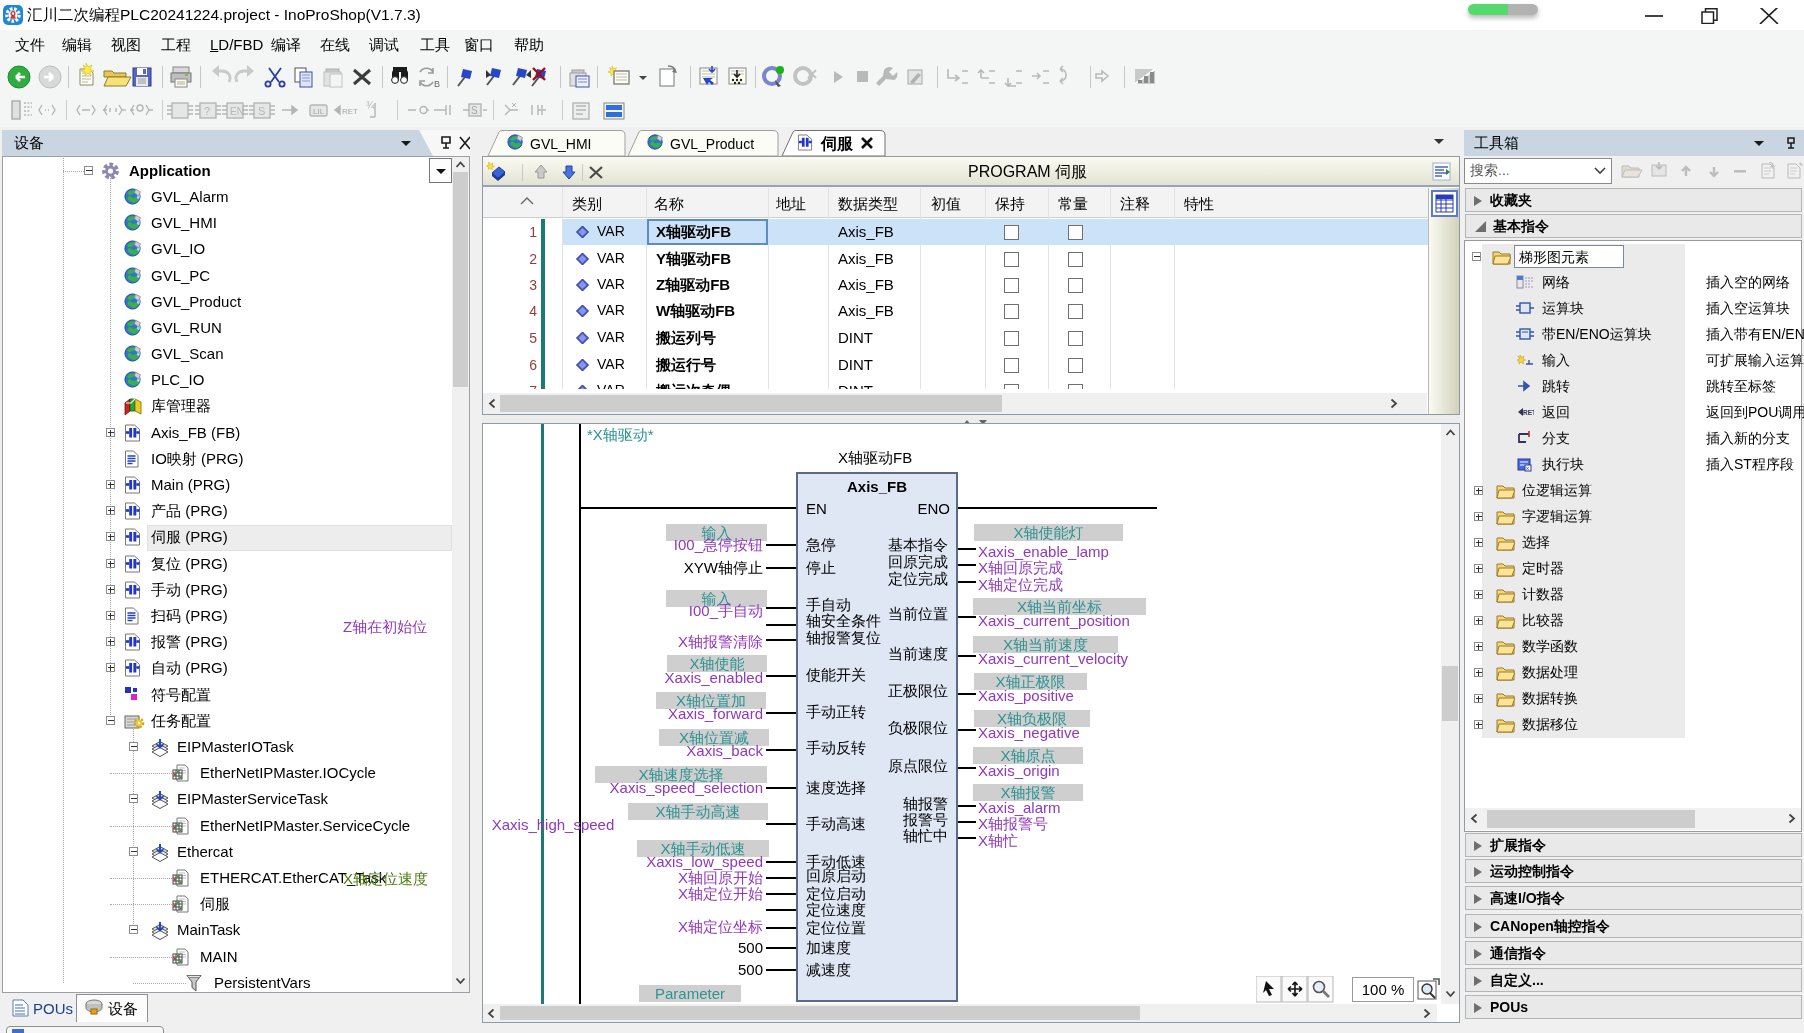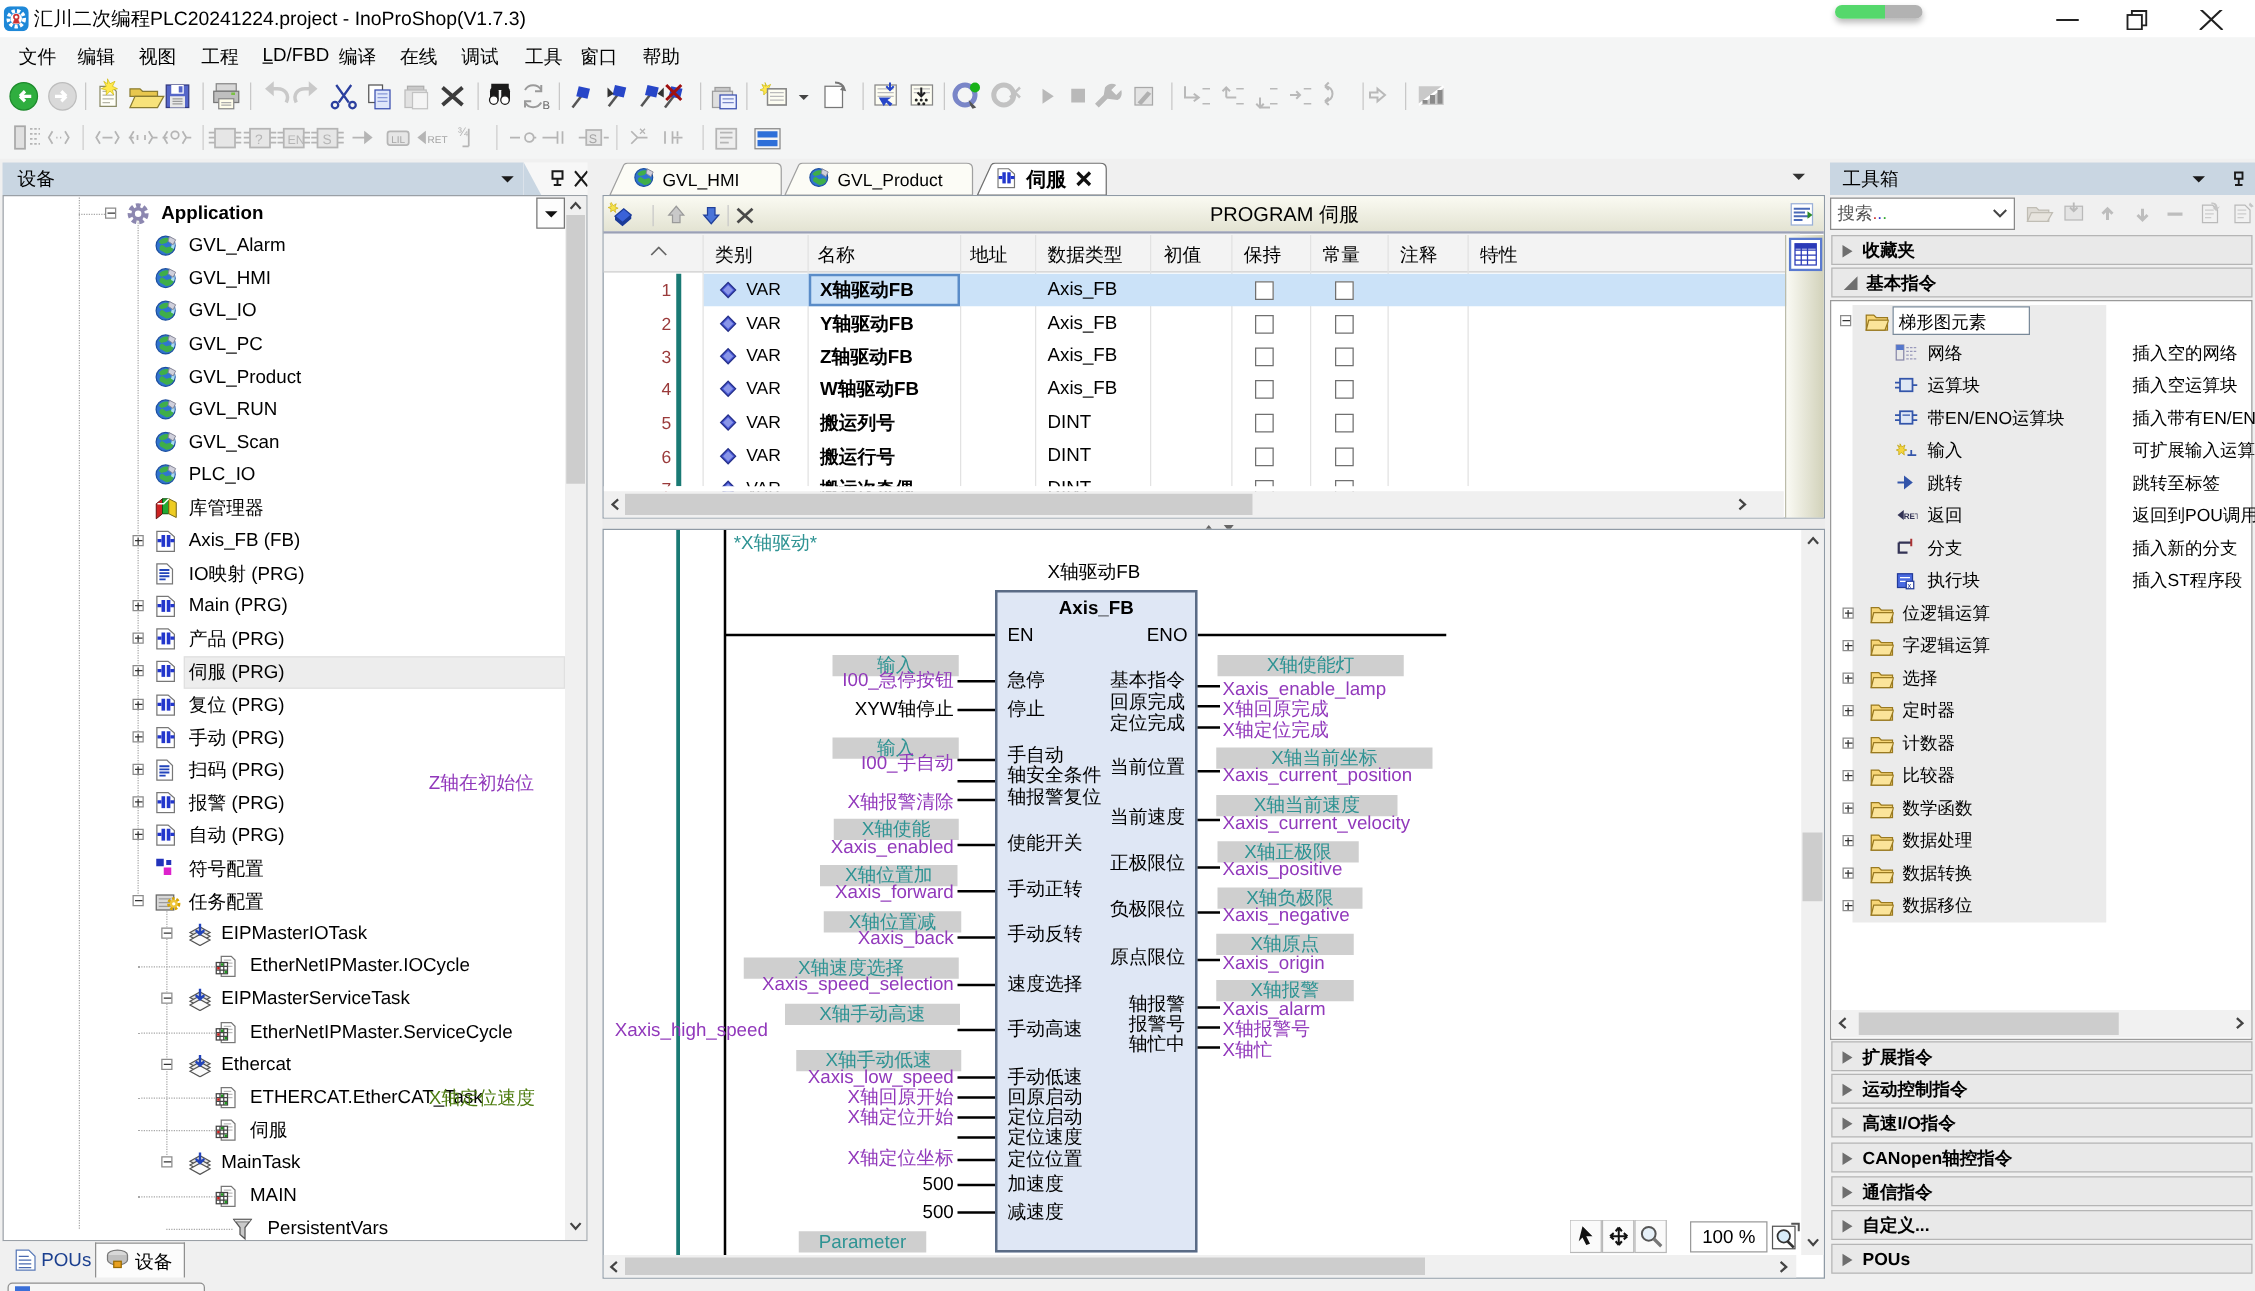--- a/index.html
+++ b/index.html
@@ -888,21 +888,21 @@
 <div class="ab " style="left:806px;top:559px;height:18px;line-height:18px;font-size:15px;white-space:nowrap;">停止</div>
 <div class="ab " style="left:806px;top:596px;height:18px;line-height:18px;font-size:15px;white-space:nowrap;">手自动</div>
 <div class="ab " style="left:806px;top:612px;height:18px;line-height:18px;font-size:15px;white-space:nowrap;">轴安全条件</div>
 <div class="ab " style="left:806px;top:629px;height:18px;line-height:18px;font-size:15px;white-space:nowrap;">轴报警复位</div>
 <div class="ab " style="left:806px;top:666px;height:18px;line-height:18px;font-size:15px;white-space:nowrap;">使能开关</div>
 <div class="ab " style="left:806px;top:703px;height:18px;line-height:18px;font-size:15px;white-space:nowrap;">手动正转</div>
 <div class="ab " style="left:806px;top:739px;height:18px;line-height:18px;font-size:15px;white-space:nowrap;">手动反转</div>
 <div class="ab " style="left:806px;top:779px;height:18px;line-height:18px;font-size:15px;white-space:nowrap;">速度选择</div>
 <div class="ab " style="left:806px;top:815px;height:18px;line-height:18px;font-size:15px;white-space:nowrap;">手动高速</div>
 <div class="ab " style="left:806px;top:853px;height:18px;line-height:18px;font-size:15px;white-space:nowrap;">手动低速</div>
-<div class="ab " style="left:806px;top:869px;height:18px;line-height:18px;font-size:15px;white-space:nowrap;">回原启动</div>
+<div class="ab " style="left:806px;top:869px;height:18px;line-height:18px;font-size:15px;white-space:nowrap;font-family:Liberation Mono, monospace;">回原启动</div>
 <div class="ab " style="left:806px;top:885px;height:18px;line-height:18px;font-size:15px;white-space:nowrap;">定位启动</div>
 <div class="ab " style="left:806px;top:901px;height:18px;line-height:18px;font-size:15px;white-space:nowrap;">定位速度</div>
 <div class="ab " style="left:806px;top:919px;height:18px;line-height:18px;font-size:15px;white-space:nowrap;">定位位置</div>
 <div class="ab " style="left:806px;top:939px;height:18px;line-height:18px;font-size:15px;white-space:nowrap;">加速度</div>
 <div class="ab " style="left:806px;top:961px;height:18px;line-height:18px;font-size:15px;white-space:nowrap;">减速度</div>
 <div class="ab " style="left:528px;width:420px;text-align:right;top:536px;height:18px;line-height:18px;font-size:15px;white-space:nowrap;">基本指令</div>
 <div class="ab " style="left:528px;width:420px;text-align:right;top:553px;height:18px;line-height:18px;font-size:15px;white-space:nowrap;">回原完成</div>
 <div class="ab " style="left:528px;width:420px;text-align:right;top:570px;height:18px;line-height:18px;font-size:15px;white-space:nowrap;">定位完成</div>
 <div class="ab " style="left:528px;width:420px;text-align:right;top:605px;height:18px;line-height:18px;font-size:15px;white-space:nowrap;">当前位置</div>
 <div class="ab " style="left:528px;width:420px;text-align:right;top:645px;height:18px;line-height:18px;font-size:15px;white-space:nowrap;">当前速度</div>

